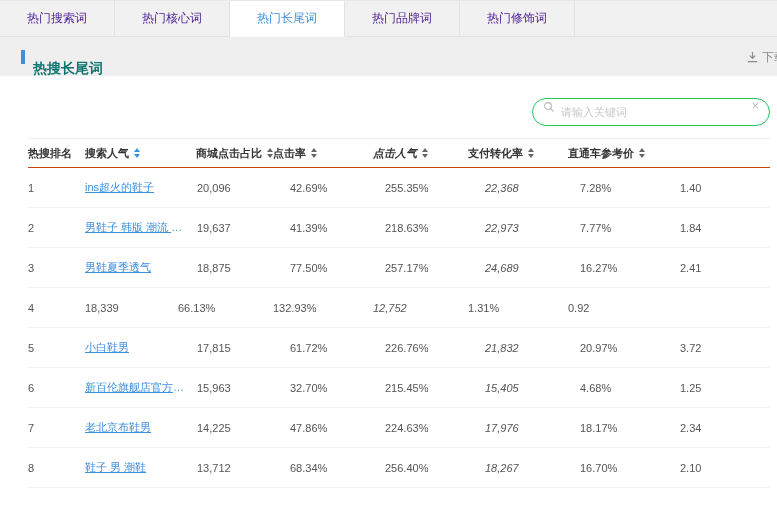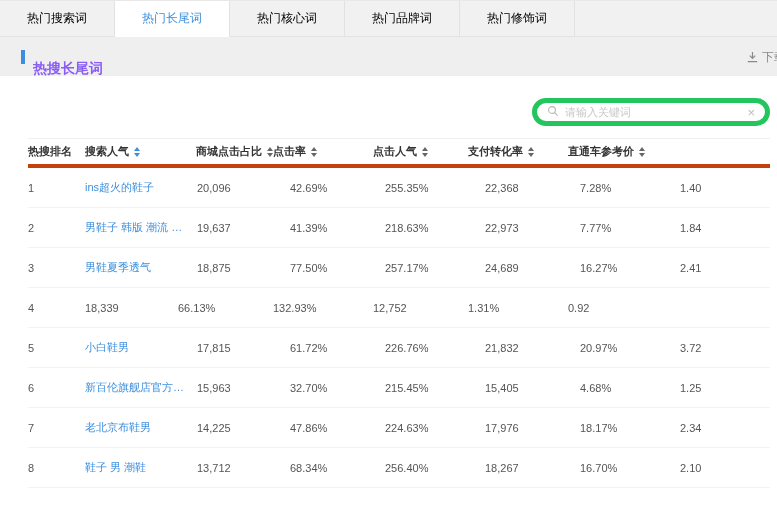--- a/index.html
+++ b/index.html
@@ -9,87 +9,87 @@
     background:#fff; overflow:hidden; position:relative;
     color:#555;
   }
   
   .tabbar {
     display:flex; height:37px; background:#f1f1f1;
     border-top:1px solid #e8e8e8;
   }
   .tab {
     width:115px; display:flex; align-items:center; justify-content:center;
-    font-size:12px; color:#000000; cursor:pointer;
+    font-size:12px; color:#4c1d95; cursor:pointer;
     border-right:1px solid #e2e2e2; border-bottom:1px solid #e2e2e2;
   }
   .tab.active { background:#fff; color:#3d8fdd; border-bottom-color:#fff; }
   .tab-filler { flex:1; border-bottom:1px solid #e2e2e2; }
   
   .band {
     position:relative; height:39px; background:#efefef;
     display:flex; align-items:center; overflow:hidden;
   }
   .section-title { display:flex; align-items:center; margin-left:21px; }
   .title-bar { width:4px; height:14px; background:#3d8fdd; margin-right:8px; }
-  .title-text { font-size:14px; font-weight:bold; color:#8b5cf6;margin-top:24px; }
+  .title-text { font-size:14px; font-weight:bold; color:#0f766e;margin-top:24px; }
   .download {
     position:absolute; right:-9px; top:50%; transform:translateY(-50%);
     display:flex; align-items:center; gap:3px; font-size:12px; color:#8a8a8a;
     cursor:pointer; text-decoration:none; white-space:nowrap;
   }
   .download svg { display:block; }
   
   .content { padding:0 7px 0 28px; }
   .search-row { display:flex; justify-content:flex-end; margin-top:22px; }
   .search-box {
-    width:238px; height:28px; border:5px solid #22c55e; border-radius:14px;
-    background:#fff; display:flex; align-items:center; padding:0 10px;
+    width:238px; height:28px; border:1px solid #22c55e; border-radius:14px;
+    background:#fff; display:flex; padding:0 10px;
   }
   .search-box svg { flex:0 0 auto; margin-right:6px; }
   .search-box input {
     flex:1; border:none; outline:none; background:transparent;
     font-size:11px; color:#333; min-width:0;
     font-family:"Liberation Sans","DejaVu Sans",sans-serif;
   }
   .search-box input::placeholder { color:#c8c8c8; }
   .clear-x { color:#bbb; font-size:13px; cursor:pointer; line-height:1; }
   
   .table { margin-top:12px; }
   .thead {
     display:flex; align-items:center; height:30px;
-    border-top:1px solid #efefef; border-bottom:4px solid #c2410c;
+    border-top:1px solid #efefef; border-bottom:1px solid #c2410c;
   }
   .th {
     font-size:11px; font-weight:bold; color:#333;
     display:flex; align-items:center;
   }
   .trow {
     display:flex; align-items:center; height:40px;
     border-bottom:1px solid #f2f2f2; font-size:11px; color:#555;
   }
   .td { overflow:hidden; white-space:nowrap; text-overflow:ellipsis; padding-right:6px; }
   .c0 { width:57px; } .c1 { width:112px; } .c2 { width:93px; }
-  .c3 { width:95px;justify-content:flex-end; } .c4 { width:100px; } .c5 { width:95px; }
+  .c3 { width:95px;justify-content:flex-end; } .c4 { width:100px; } .c5 { width:95px;font-style:italic; }
   .c6 { width:100px; } .c7 { width:90px; }
-  .kw { color:#3d8fdd; cursor:pointer; }
+  .kw { color:#3d8fdd; cursor:pointer;text-decoration:underline; }
   
   .sort { display:inline-flex; flex-direction:column; gap:2px; margin-left:5px; cursor:pointer; }
   .sort .up { width:0;height:0;border-left:3.5px solid transparent;border-right:3.5px solid transparent;border-bottom:4px solid #666; }
   .sort .dn { width:0;height:0;border-left:3.5px solid transparent;border-right:3.5px solid transparent;border-top:4px solid #666; }
   .sort.active .up { border-bottom-color:#3d8fdd; }
   .sort.active .dn { border-top-color:#3d8fdd; }
 </style>
 </head>
 <body>
 
 <div class="tabbar" id="tabbar">
   <div class="tab">热门搜索词</div>
+    <div class="tab">热门核心词</div>
     <div class="tab active">热门长尾词</div>
-    <div class="tab">热门核心词</div>
     <div class="tab">热门品牌词</div>
     <div class="tab">热门修饰词</div>
     <div class="tab-filler"></div>
 </div>
 
 <div class="band">
   <div class="section-title">
     <span class="title-bar"></span>
     <span class="title-text">热搜长尾词</span>
   </div>

